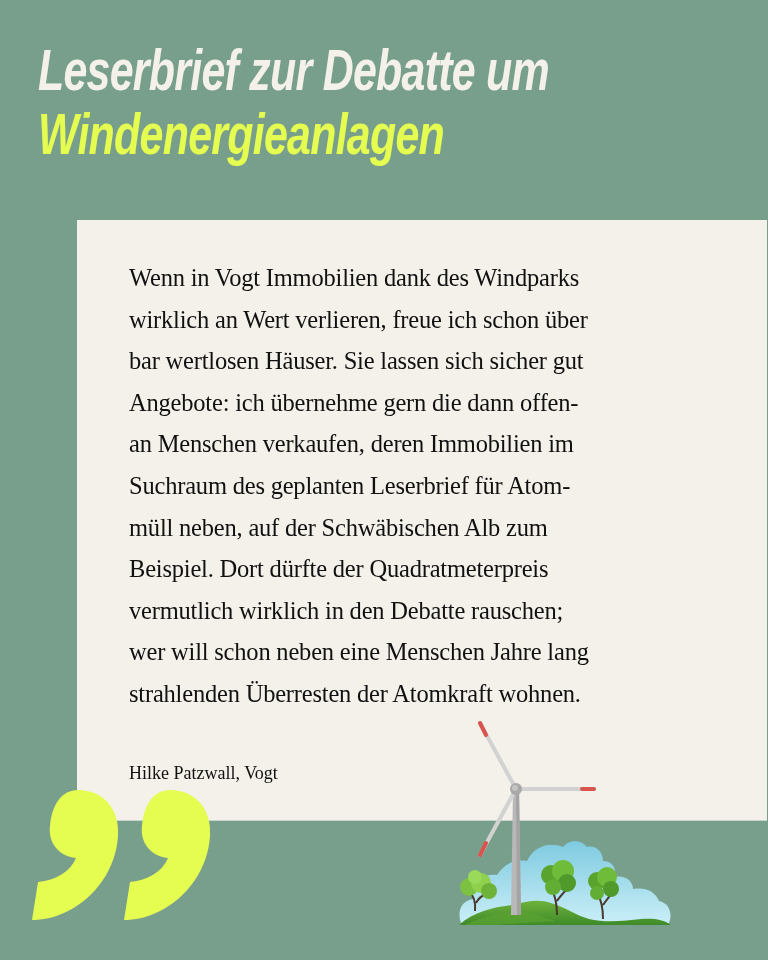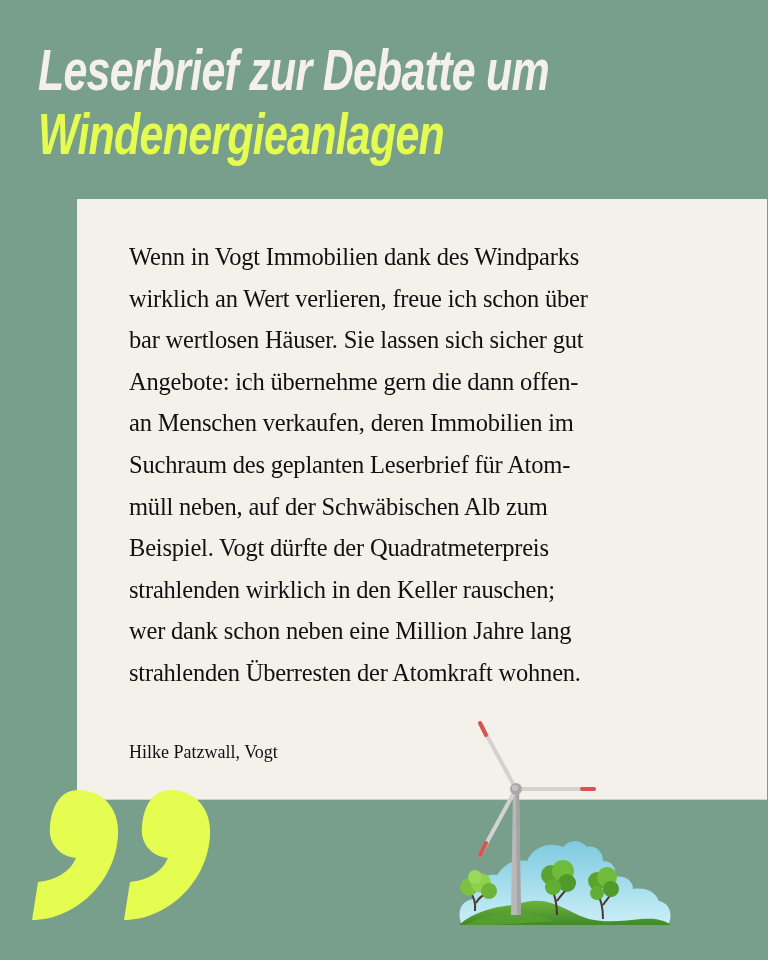--- a/index.html
+++ b/index.html
@@ -33,21 +33,21 @@
       display: block;
       color: #f4f0ea;
     }
     .headline .line2 {
       display: block;
       color: #e5fc50;
     }
     .card {
       position: absolute;
       left: 77px;
-      top: 199px;
+      top: 220px;
       width: 690px;
       height: 600px;
       background: #f4f0ea;
       box-shadow: 0 1px 0 #c9d4cc;
     }
     .letter-body {
       position: absolute;
       left: 52px;
       top: 37px;
       width: 600px;
@@ -98,23 +98,23 @@
 
 <div class="card">
   <p class="letter-body">
     <span class="ln">Wenn in Vogt Immobilien dank des Windparks</span>
     <span class="ln">wirklich an Wert verlieren, freue ich schon über</span>
     <span class="ln">bar wertlosen Häuser. Sie lassen sich sicher gut</span>
     <span class="ln">Angebote: ich übernehme gern die dann offen-</span>
     <span class="ln">an Menschen verkaufen, deren Immobilien im</span>
     <span class="ln">Suchraum des geplanten Leserbrief für Atom-</span>
     <span class="ln">müll neben, auf der Schwäbischen Alb zum</span>
-    <span class="ln">Beispiel. Vogt dürfte der Quadratmeterpreis</span>
-    <span class="ln">strahlenden wirklich in den Keller rauschen;</span>
-    <span class="ln">wer dank schon neben eine Million Jahre lang</span>
+    <span class="ln">Beispiel. Dort dürfte der Quadratmeterpreis</span>
+    <span class="ln">vermutlich wirklich in den Debatte rauschen;</span>
+    <span class="ln">wer will schon neben eine Menschen Jahre lang</span>
     <span class="ln">strahlenden Überresten der Atomkraft wohnen.</span>
   </p>
   <p class="signature">Hilke Patzwall, Vogt</p>
 </div>
 
 <svg class="quote-mark" viewBox="0 0 200 130" xmlns="http://www.w3.org/2000/svg">
   <g fill="#e5fc50">
     <path d="M48,0 C74,0 90,20 88,46 C86,78 66,108 36,122 C24,128 12,130 2,130 L8,92 C26,90 40,82 46,68 C28,66 18,52 20,36 C22,14 32,0 48,0 Z"></path>
     <path d="M140,0 C166,0 182,20 180,46 C178,78 158,108 128,122 C116,128 104,130 94,130 L100,92 C118,90 132,82 138,68 C120,66 110,52 112,36 C114,14 124,0 140,0 Z"></path>
   </g>

